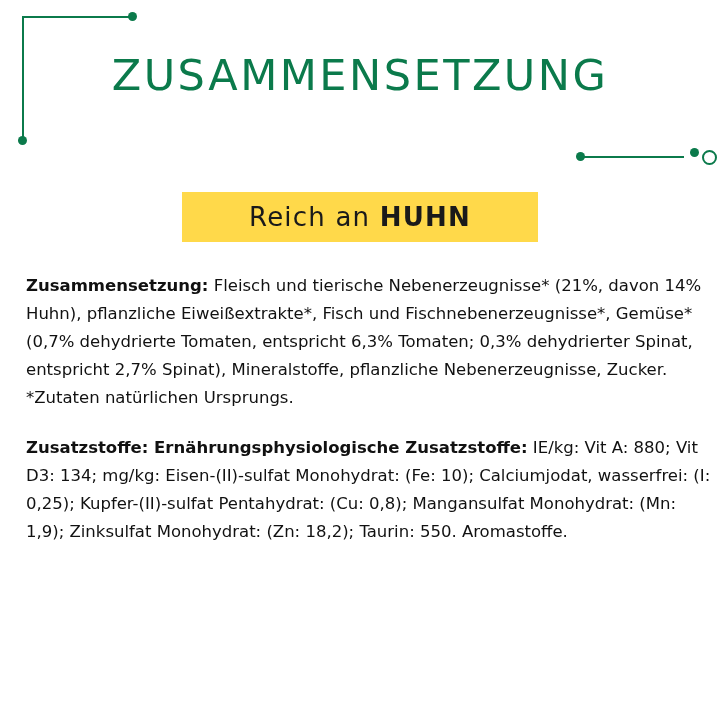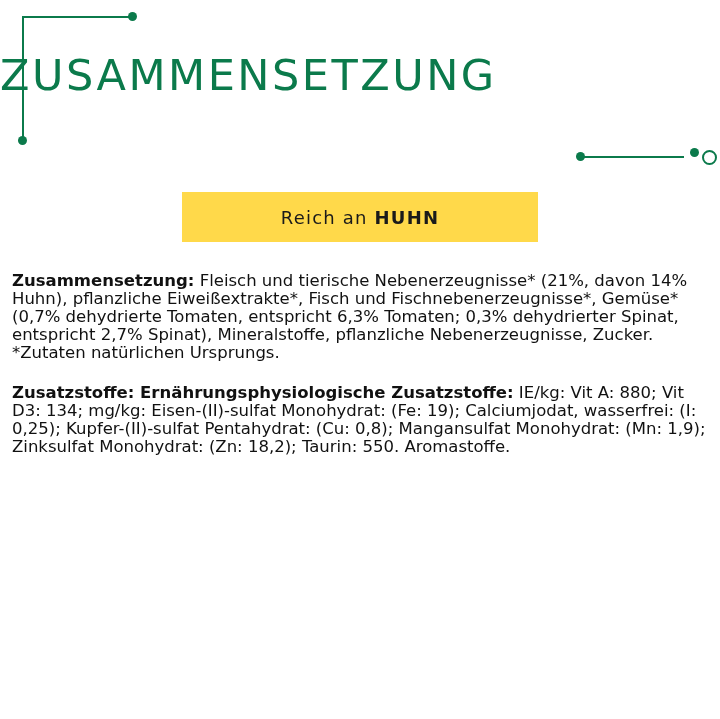--- a/index.html
+++ b/index.html
@@ -54,64 +54,65 @@
   .tr-dot { left: 576px; top: 152px; width: 9px; height: 9px; }
   .tr-dot2 { left: 690px; top: 148px; width: 9px; height: 9px; }
   .tr-ring { left: 702px; top: 150px; width: 11px; height: 11px; }
 
   
   .title {
     position: absolute;
     left: 0;
     top: 50px;
     width: 720px;
+    text-align: center;
     font-size: 43px;
     letter-spacing: 2.5px;
     color: #0b7a4b;
     font-weight: 400;
     font-family: "DejaVu Sans", sans-serif;
   }
 
   
   .highlight {
     position: absolute;
     left: 182px;
     top: 192px;
     width: 356px;
     height: 50px;
     background: #ffd94a;
     display: flex;
     align-items: center;
     justify-content: center;
   }
   .highlight .hl-text {
-    font-size: 18px;
+    font-size: 26px;
     letter-spacing: 1.2px;
     color: #1a1a1a;
     font-family: "DejaVu Sans", sans-serif;
     white-space: nowrap;
   }
   .highlight .hl-strong {
     font-weight: 700;
     letter-spacing: 1.2px;
   }
 
   
   .body {
     position: absolute;
     left: 12px;
     top: 272px;
     width: 700px;
     font-family: "DejaVu Sans", sans-serif;
   }
   .para {
     font-size: 16.5px;
-    line-height: 18px;
+    line-height: 28px;
     color: #111111;
-    margin: 0 0 22px 0;
+    margin: 0 0 22px 14px;
     text-align: left;
   }
   .para b {
     font-weight: 700;
   }
   .para:last-child {
     margin-bottom: 0;
   }
 </style>
 </head>
@@ -134,18 +135,18 @@
   <div class="title">ZUSAMMENSETZUNG</div>
 
   <div class="highlight">
     <div class="hl-text"><span>Reich an </span><span class="hl-strong">HUHN</span></div>
   </div>
 
   <div class="body">
 
     <p class="para"><b>Zusammensetzung:</b><span> Fleisch und tierische Nebenerzeugnisse* (21%, davon 14% Huhn), pflanzliche Eiweißextrakte*, Fisch und Fischnebenerzeugnisse*, Gemüse* (0,7% dehydrierte Tomaten, entspricht 6,3% Tomaten; 0,3% dehydrierter Spinat, entspricht 2,7% Spinat), Mineralstoffe, pflanzliche Nebenerzeugnisse, Zucker. *Zutaten natürlichen Ursprungs.</span></p>
 
-    <p class="para"><b>Zusatzstoffe: Ernährungsphysiologische Zusatzstoffe:</b><span> IE/kg: Vit A: 880; Vit D3: 134; mg/kg: Eisen-(II)-sulfat Monohydrat: (Fe: 19); Calciumjodat, wasserfrei: (I: 0,25); Kupfer-(II)-sulfat Pentahydrat: (Cu: 0,8); Mangansulfat Monohydrat: (Mn: 1,9); Zinksulfat Monohydrat: (Zn: 18,2); Taurin: 550. Aromastoffe.</span></p>
+    <p class="para"><b>Zusatzstoffe: Ernährungsphysiologische Zusatzstoffe:</b><span> IE/kg: Vit A: 880; Vit D3: 134; mg/kg: Eisen-(II)-sulfat Monohydrat: (Fe: 10); Calciumjodat, wasserfrei: (I: 0,25); Kupfer-(II)-sulfat Pentahydrat: (Cu: 0,8); Mangansulfat Monohydrat: (Mn: 1,9); Zinksulfat Monohydrat: (Zn: 18,2); Taurin: 550. Aromastoffe.</span></p>
 
 
   </div>
 
 </div>
 
 </body></html>

